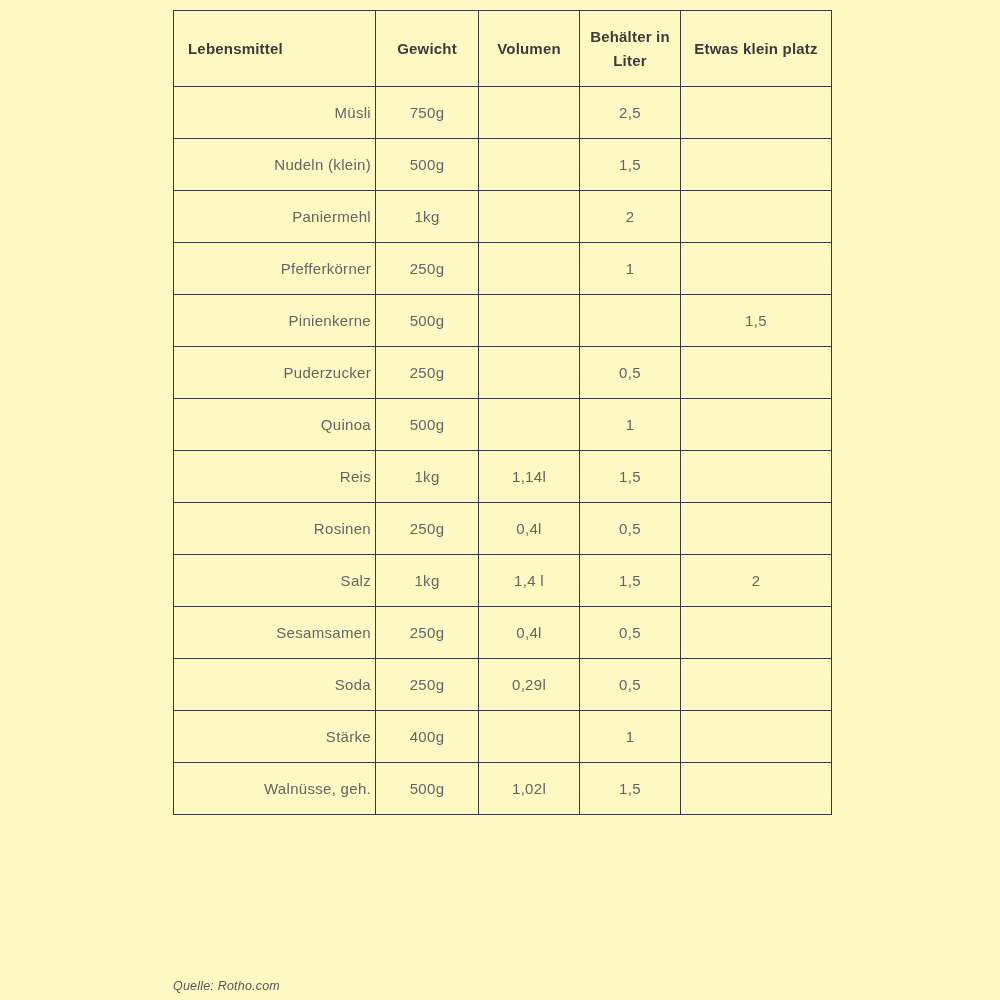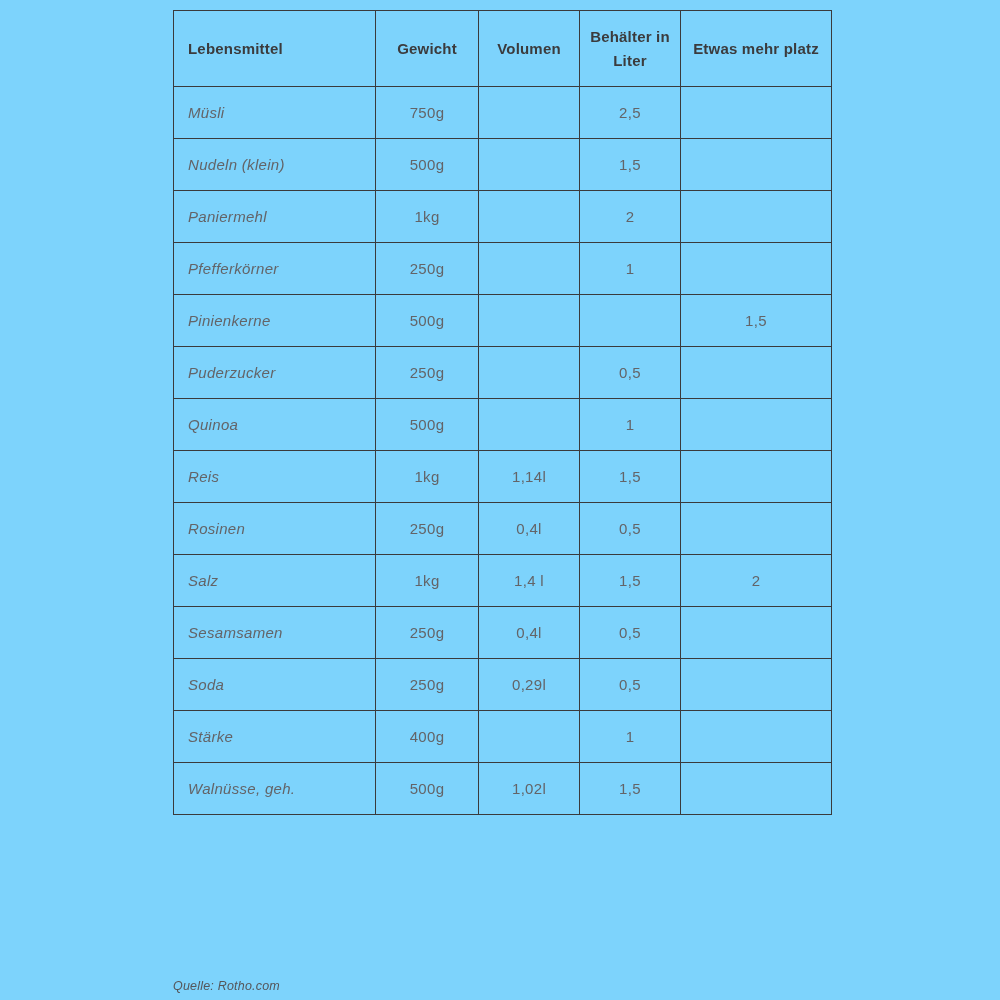--- a/index.html
+++ b/index.html
@@ -1,21 +1,21 @@
 <!DOCTYPE html>
 <html><head>
 <meta charset="utf-8">
 <style>
   * { margin: 0; padding: 0; box-sizing: border-box; }
   html, body { background: #ffffff; }
   .page {
     position: relative;
     width: 1000px;
     height: 1000px;
-    background: #7dd3fc;
+    background: #fef9c3;
     font-family: "Liberation Sans", "DejaVu Sans", sans-serif;
   }
   table.food-table {
     position: absolute;
     left: 173px;
     top: 10px;
     width: 658px;
     border-collapse: collapse;
     table-layout: fixed;
   }
@@ -41,23 +41,22 @@
     padding-left: 14px;
   }
   td {
     font-size: 15px;
     color: #636468;
     text-align: center;
     letter-spacing: 0.3px;
     padding: 0 4px;
   }
   td.col-name {
-    text-align: left;
+    text-align: right;
     padding-left: 14px;
-    font-style: italic;
   }
   .source {
     position: absolute;
     left: 173px;
     top: 979px;
     font-size: 12.5px;
     font-style: italic;
     color: #55565a;
     letter-spacing: 0.2px;
   }
@@ -73,21 +72,21 @@
       <col style="width:101px">
       <col style="width:101px">
       <col style="width:151px">
     </colgroup>
     <thead>
       <tr>
         <th class="col-name">Lebensmittel</th>
         <th>Gewicht</th>
         <th>Volumen</th>
         <th>Behälter in Liter</th>
-        <th>Etwas mehr platz</th>
+        <th>Etwas klein platz</th>
       </tr>
     </thead>
     <tbody id="table-body">
   <tr>
     <td class="col-name">Müsli</td>
     <td>750g</td>
     <td></td>
     <td>2,5</td>
     <td></td>
   </tr>

